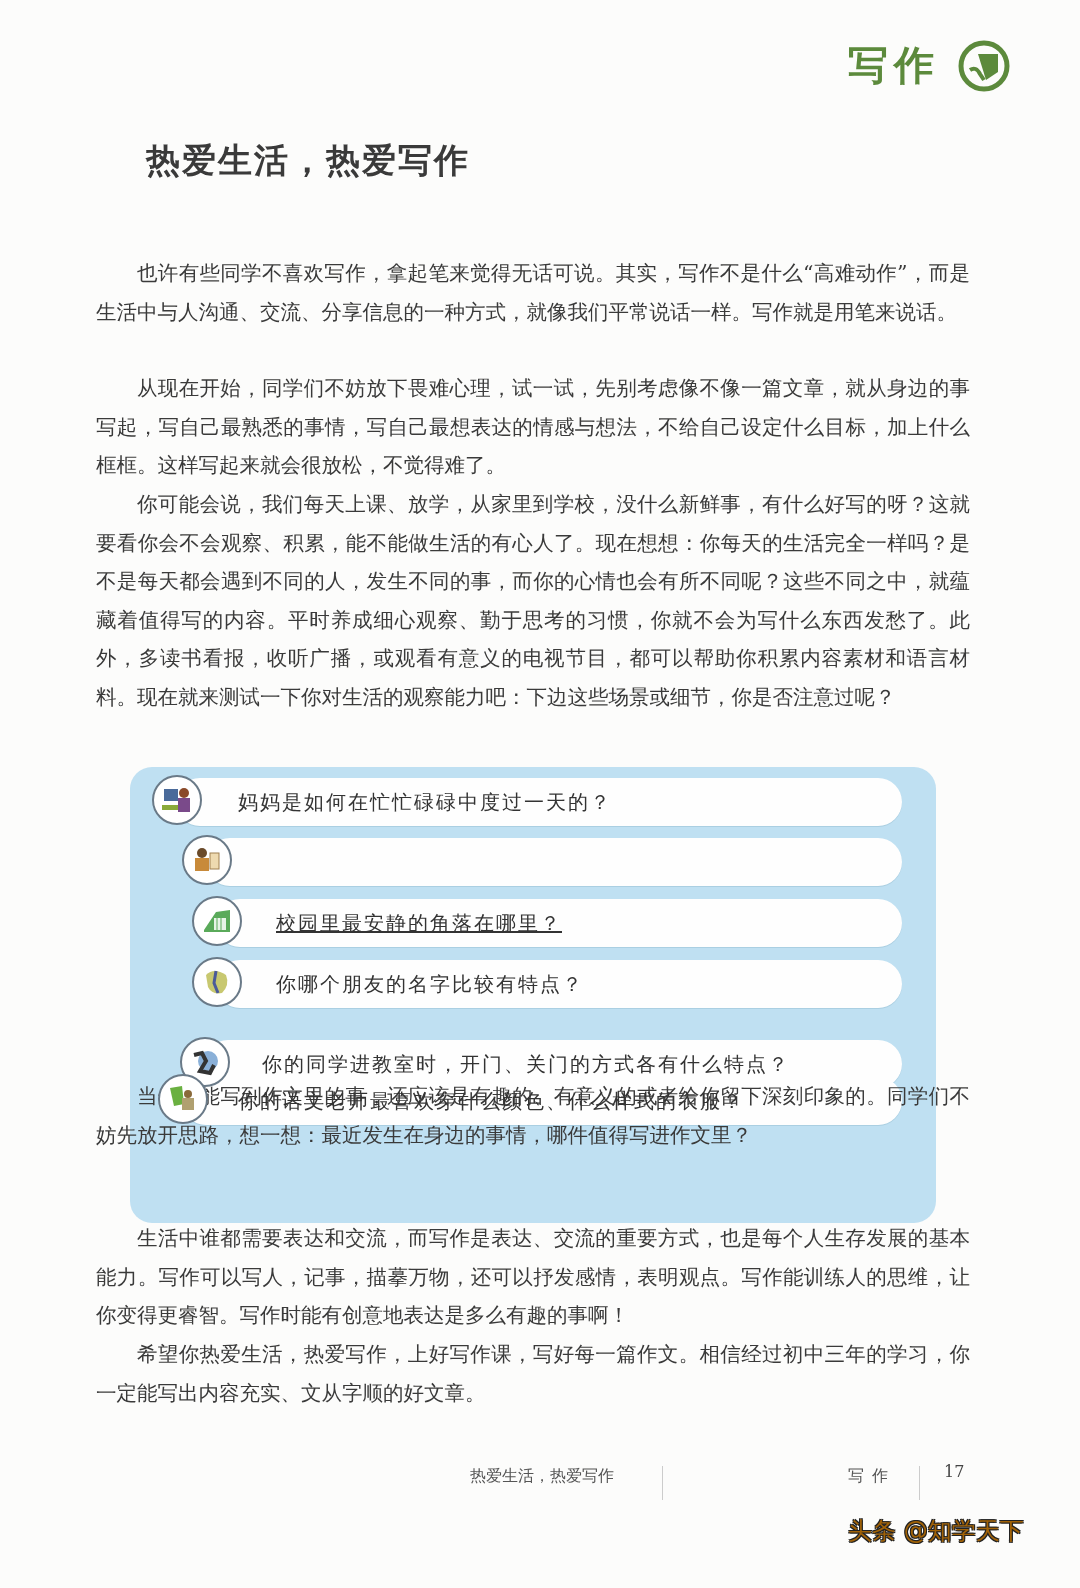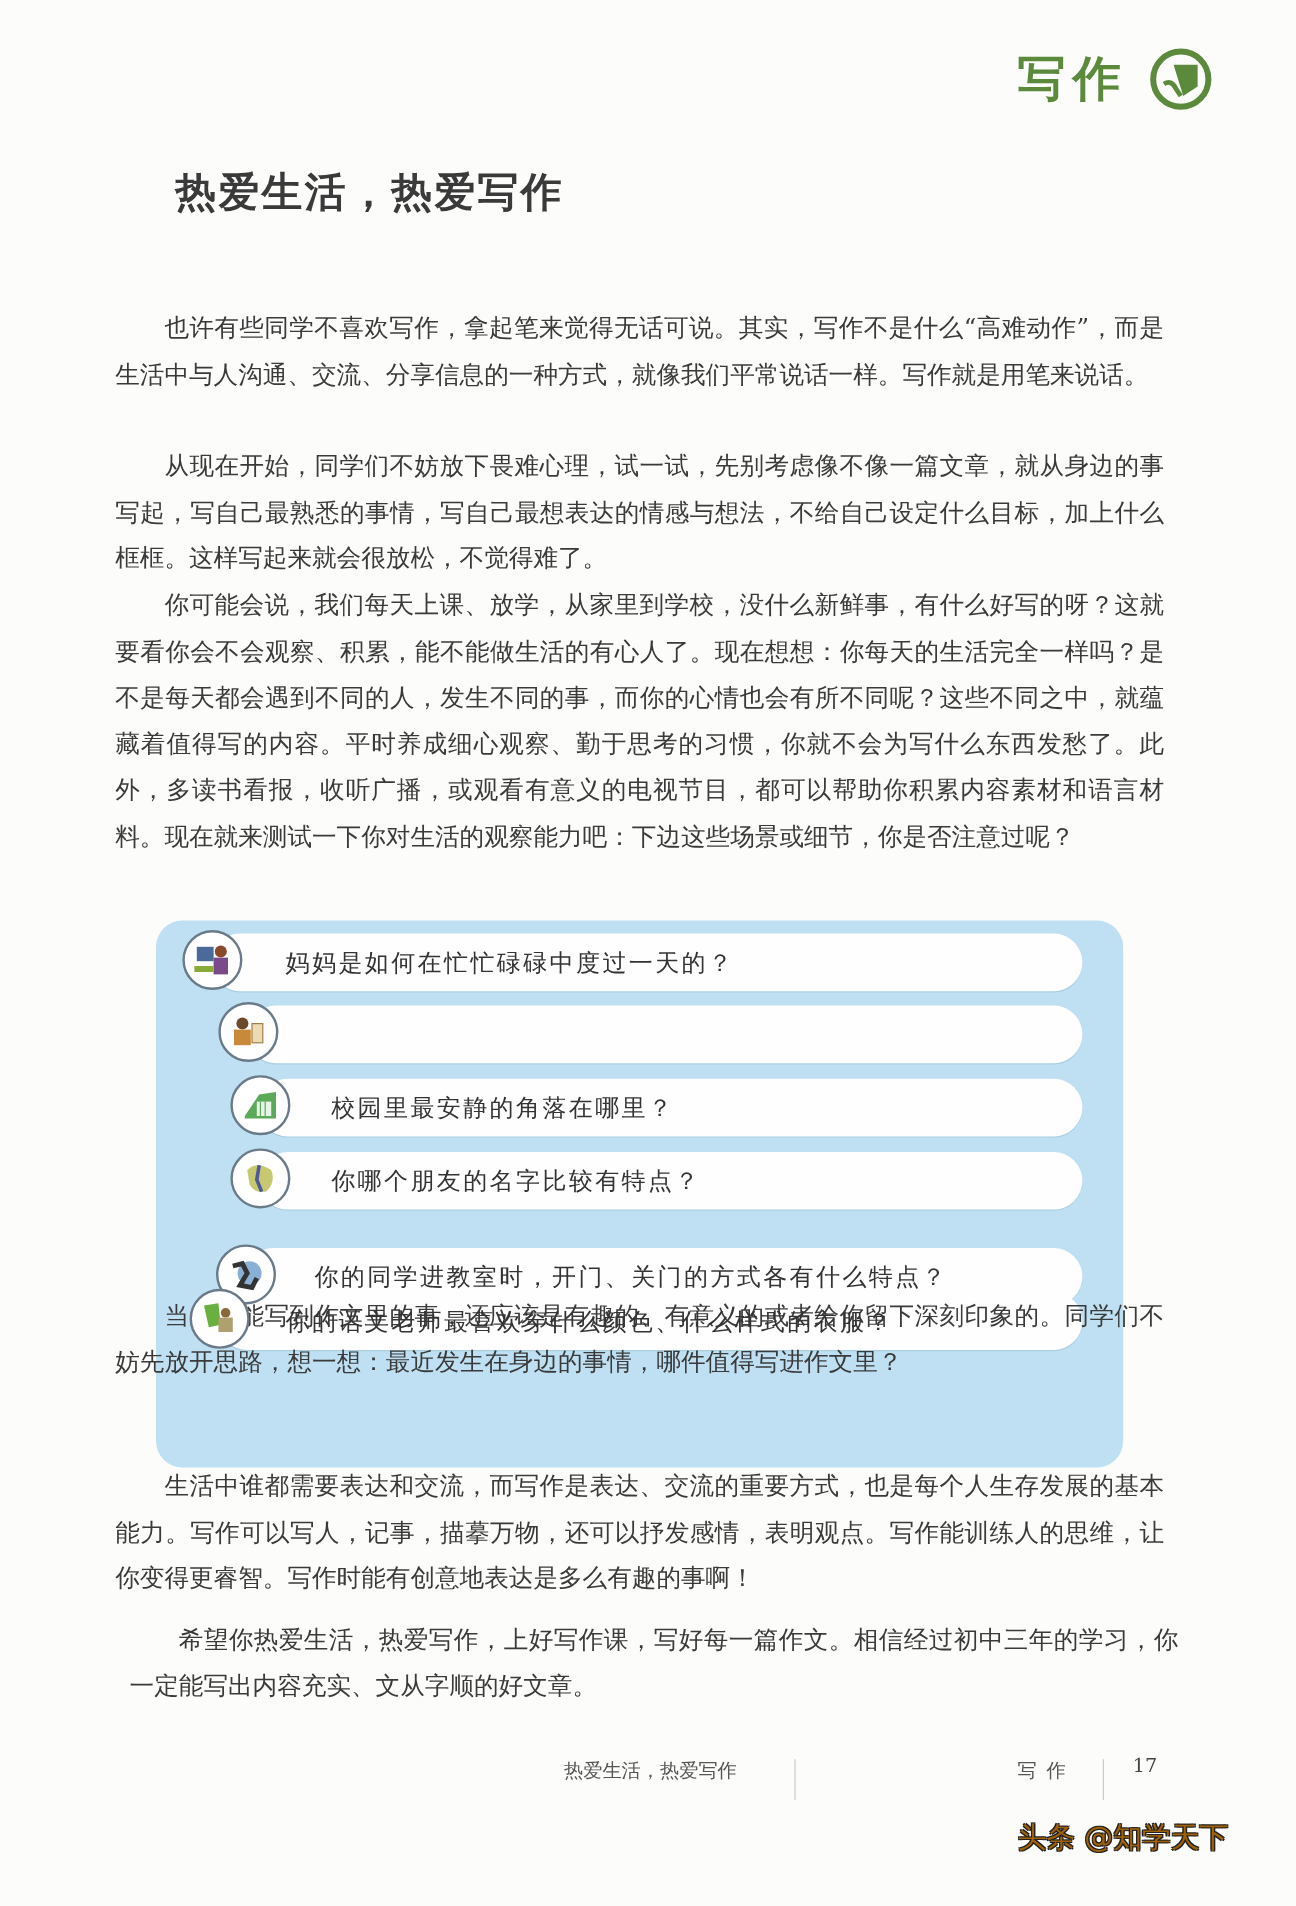--- a/index.html
+++ b/index.html
@@ -113,21 +113,21 @@
   <div class="qrow" style="left:62px; top:132px; width:710px;">
     <div class="qpill" style="left:24px;"></div>
     <div class="qicon" style="left:0;">
       <svg width="34" height="34" viewBox="0 0 34 34">
           <polygon points="4,26 16,8 30,6 30,28 4,28" fill="#5aaa5a"></polygon>
           <rect x="14" y="14" width="12" height="12" fill="#e8f4e8"></rect>
           <line x1="17" y1="14" x2="17" y2="26" stroke="#5aaa5a"></line>
           <line x1="21" y1="14" x2="21" y2="26" stroke="#5aaa5a"></line>
         </svg>
     </div>
-    <div class="qtext" style="left:84px;">校园里最安静的角落在哪里？</div>
+    <div class="qtext" style="left:84px;text-decoration:underline;">校园里最安静的角落在哪里？</div>
   </div>
 
   <div class="qrow" style="left:62px; top:193px; width:710px;">
     <div class="qpill" style="left:24px;"></div>
     <div class="qicon" style="left:0;">
       <svg width="34" height="34" viewBox="0 0 34 34">
           <path d="M6,10 Q14,2 26,10 Q30,20 22,28 Q12,30 8,22 Z" fill="#c8c870"></path>
           <path d="M16,6 L14,18 L18,28" stroke="#4a5a9a" stroke-width="3" fill="none"></path>
         </svg>
     </div>
@@ -153,21 +153,21 @@
           <circle cx="22" cy="12" r="4" fill="#8a6a3a"></circle>
           <rect x="16" y="16" width="12" height="12" fill="#b0a070"></rect>
         </svg>
     </div>
     <div class="qtext" style="left:80px;">你的语文老师最喜欢穿什么颜色、什么样式的衣服？</div>
   </div>
 </div>
 
 <p class="para p4" style="margin:0">当然，能写到作文里的事，还应该是有趣的、有意义的或者给你留下深刻印象的。同学们不妨先放开思路，想一想：最近发生在身边的事情，哪件值得写进作文里？</p>
 <p class="para p5" style="margin:0">生活中谁都需要表达和交流，而写作是表达、交流的重要方式，也是每个人生存发展的基本能力。写作可以写人，记事，描摹万物，还可以抒发感情，表明观点。写作能训练人的思维，让你变得更睿智。写作时能有创意地表达是多么有趣的事啊！</p>
-<p class="para p6" style="margin:12px">希望你热爱生活，热爱写作，上好写作课，写好每一篇作文。相信经过初中三年的学习，你一定能写出内容充实、文从字顺的好文章。</p>
+<p class="para p6" style="margin:0">希望你热爱生活，热爱写作，上好写作课，写好每一篇作文。相信经过初中三年的学习，你一定能写出内容充实、文从字顺的好文章。</p>
 
 <div class="footer-left">热爱生活，热爱写作</div>
 <div class="footer-div1"></div>
 <div class="footer-section">写作</div>
 <div class="footer-div2"></div>
 <div class="footer-page">17</div>
 
 <div class="watermark">头条 @知学天下</div>
 
 </body></html>

